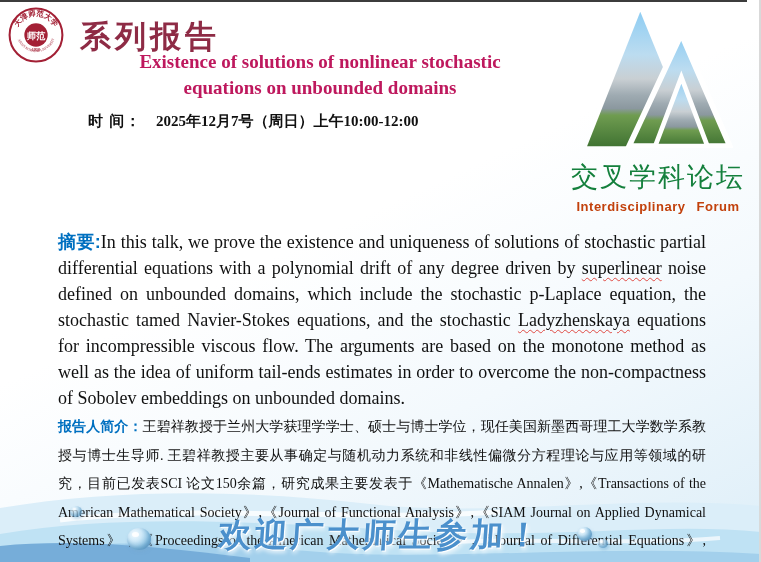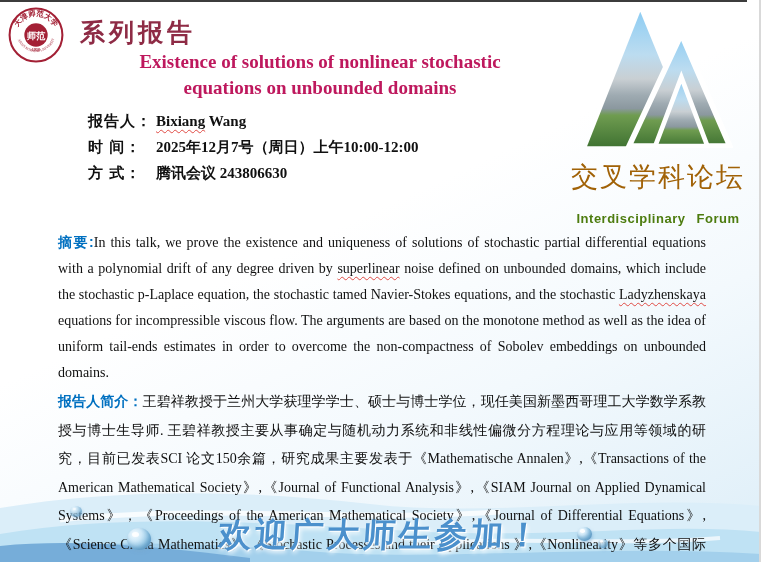--- a/index.html
+++ b/index.html
@@ -8,41 +8,41 @@
     position:relative; overflow:hidden;
     font-family:"Liberation Serif", serif;
     background:linear-gradient(155deg,#ffffff 0%,#ffffff 42%,#f3f9fd 68%,#ddeef8 100%);
   }
   .topline { position:absolute; top:0; left:0; width:747px; height:2px; background:#3c3c3c; z-index:4; }
   .rightedge { position:absolute; top:0; right:0; width:2px; height:100%; background:#d9d9d9; z-index:5; }
 
   .seal { position:absolute; left:8px; top:7px; z-index:3; }
 
   .series { position:absolute; left:80px; top:16px; z-index:3;
-    font-weight:bold; font-size:25px; letter-spacing:4px; color:#8e2b45; }
+    font-weight:bold; font-size:31px; letter-spacing:4px; color:#8e2b45; }
 
   .title { position:absolute; left:56px; top:49px; width:528px; z-index:3;
     text-align:center; font-weight:bold; font-size:19px; line-height:26px; color:#be185d; }
 
   .info { position:absolute; left:88px; top:112px; z-index:3; font-size:15px; font-weight:bold; color:#101010; }
   .info-row { display:flex; align-items:baseline; height:26px; }
   .info-label { width:68px; font-family:"Liberation Sans",sans-serif; letter-spacing:1px; }
   .info-value { margin-left:0; }
 
   .misspell { text-decoration:underline wavy #e04b45; text-decoration-thickness:1px; text-underline-offset:3px; }
 
   .forum { position:absolute; left:556px; top:8px; width:204px; text-align:center; z-index:3; }
   .forum svg { display:block; margin:0 auto; }
   .forum-cn { margin-top:11px; font-family:"Liberation Sans",sans-serif;
-    font-size:27px; color:#a16207; letter-spacing:2px; white-space:nowrap; }
-  .forum-en { margin-top:16px; font-family:"Liberation Sans",sans-serif; font-weight:bold;
-    font-size:13px; color:#4d7c0f; letter-spacing:0.5px; word-spacing:7px; white-space:nowrap; }
+    font-size:27px; color:#15803d; letter-spacing:2px; white-space:nowrap; }
+  .forum-en { margin-top:4px; font-family:"Liberation Sans",sans-serif; font-weight:bold;
+    font-size:13px; color:#c2410c; letter-spacing:0.5px; word-spacing:7px; white-space:nowrap; }
 
   .content { position:absolute; left:58px; top:229px; width:648px; z-index:2; color:#101010; }
-  .abstract { font-size:14px; line-height:26px; text-align:justify; }
+  .abstract { font-size:18px; line-height:26px; text-align:justify; }
   .bio { font-size:14px; line-height:28.5px; text-align:justify; margin-top:1px; }
   .sec-label { color:#0070c0; font-weight:bold; font-family:"Liberation Sans",sans-serif; }
 
   .welcome { position:absolute; left:0; top:513px; width:100%; z-index:3;
     text-align:center; font-family:"Liberation Sans",sans-serif; font-weight:bold;
     font-size:33px; letter-spacing:3px; color:#4b90cc; transform:skewX(-4deg);
     text-shadow:1px 1px 0 #ffffff, 2px 3px 4px rgba(255,255,255,0.85); white-space:nowrap; }
 
   .waves { position:absolute; bottom:0; left:0; z-index:1; }
 
@@ -81,30 +81,22 @@
 
 <div class="series">系列报告</div>
 
 <div class="title">
   <div>Existence of solutions of nonlinear stochastic</div>
   <div>equations on unbounded domains</div>
 </div>
 
 <div class="info">
   <div class="info-row">
-    <span class="info-label">报告人：</span>
-    <span class="info-value"><span class="misspell">Bixiang</span><span> Wang</span></span>
-  </div>
-  <div class="info-row">
     <span class="info-label">时 间：</span>
     <span class="info-value">2025年12月7号（周日）上午10:00-12:00</span>
-  </div>
-  <div class="info-row">
-    <span class="info-label">方 式：</span>
-    <span class="info-value">腾讯会议 243806630</span>
   </div>
 </div>
 
 <div class="forum">
   <svg width="150" height="140" viewBox="0 0 160 150">
     <defs>
       <linearGradient id="photo" x1="0" y1="0" x2="0" y2="1">
         <stop offset="0" stop-color="#8ecdf3"></stop>
         <stop offset="0.32" stop-color="#bcdcf0"></stop>
         <stop offset="0.5" stop-color="#c9cfd3"></stop>

